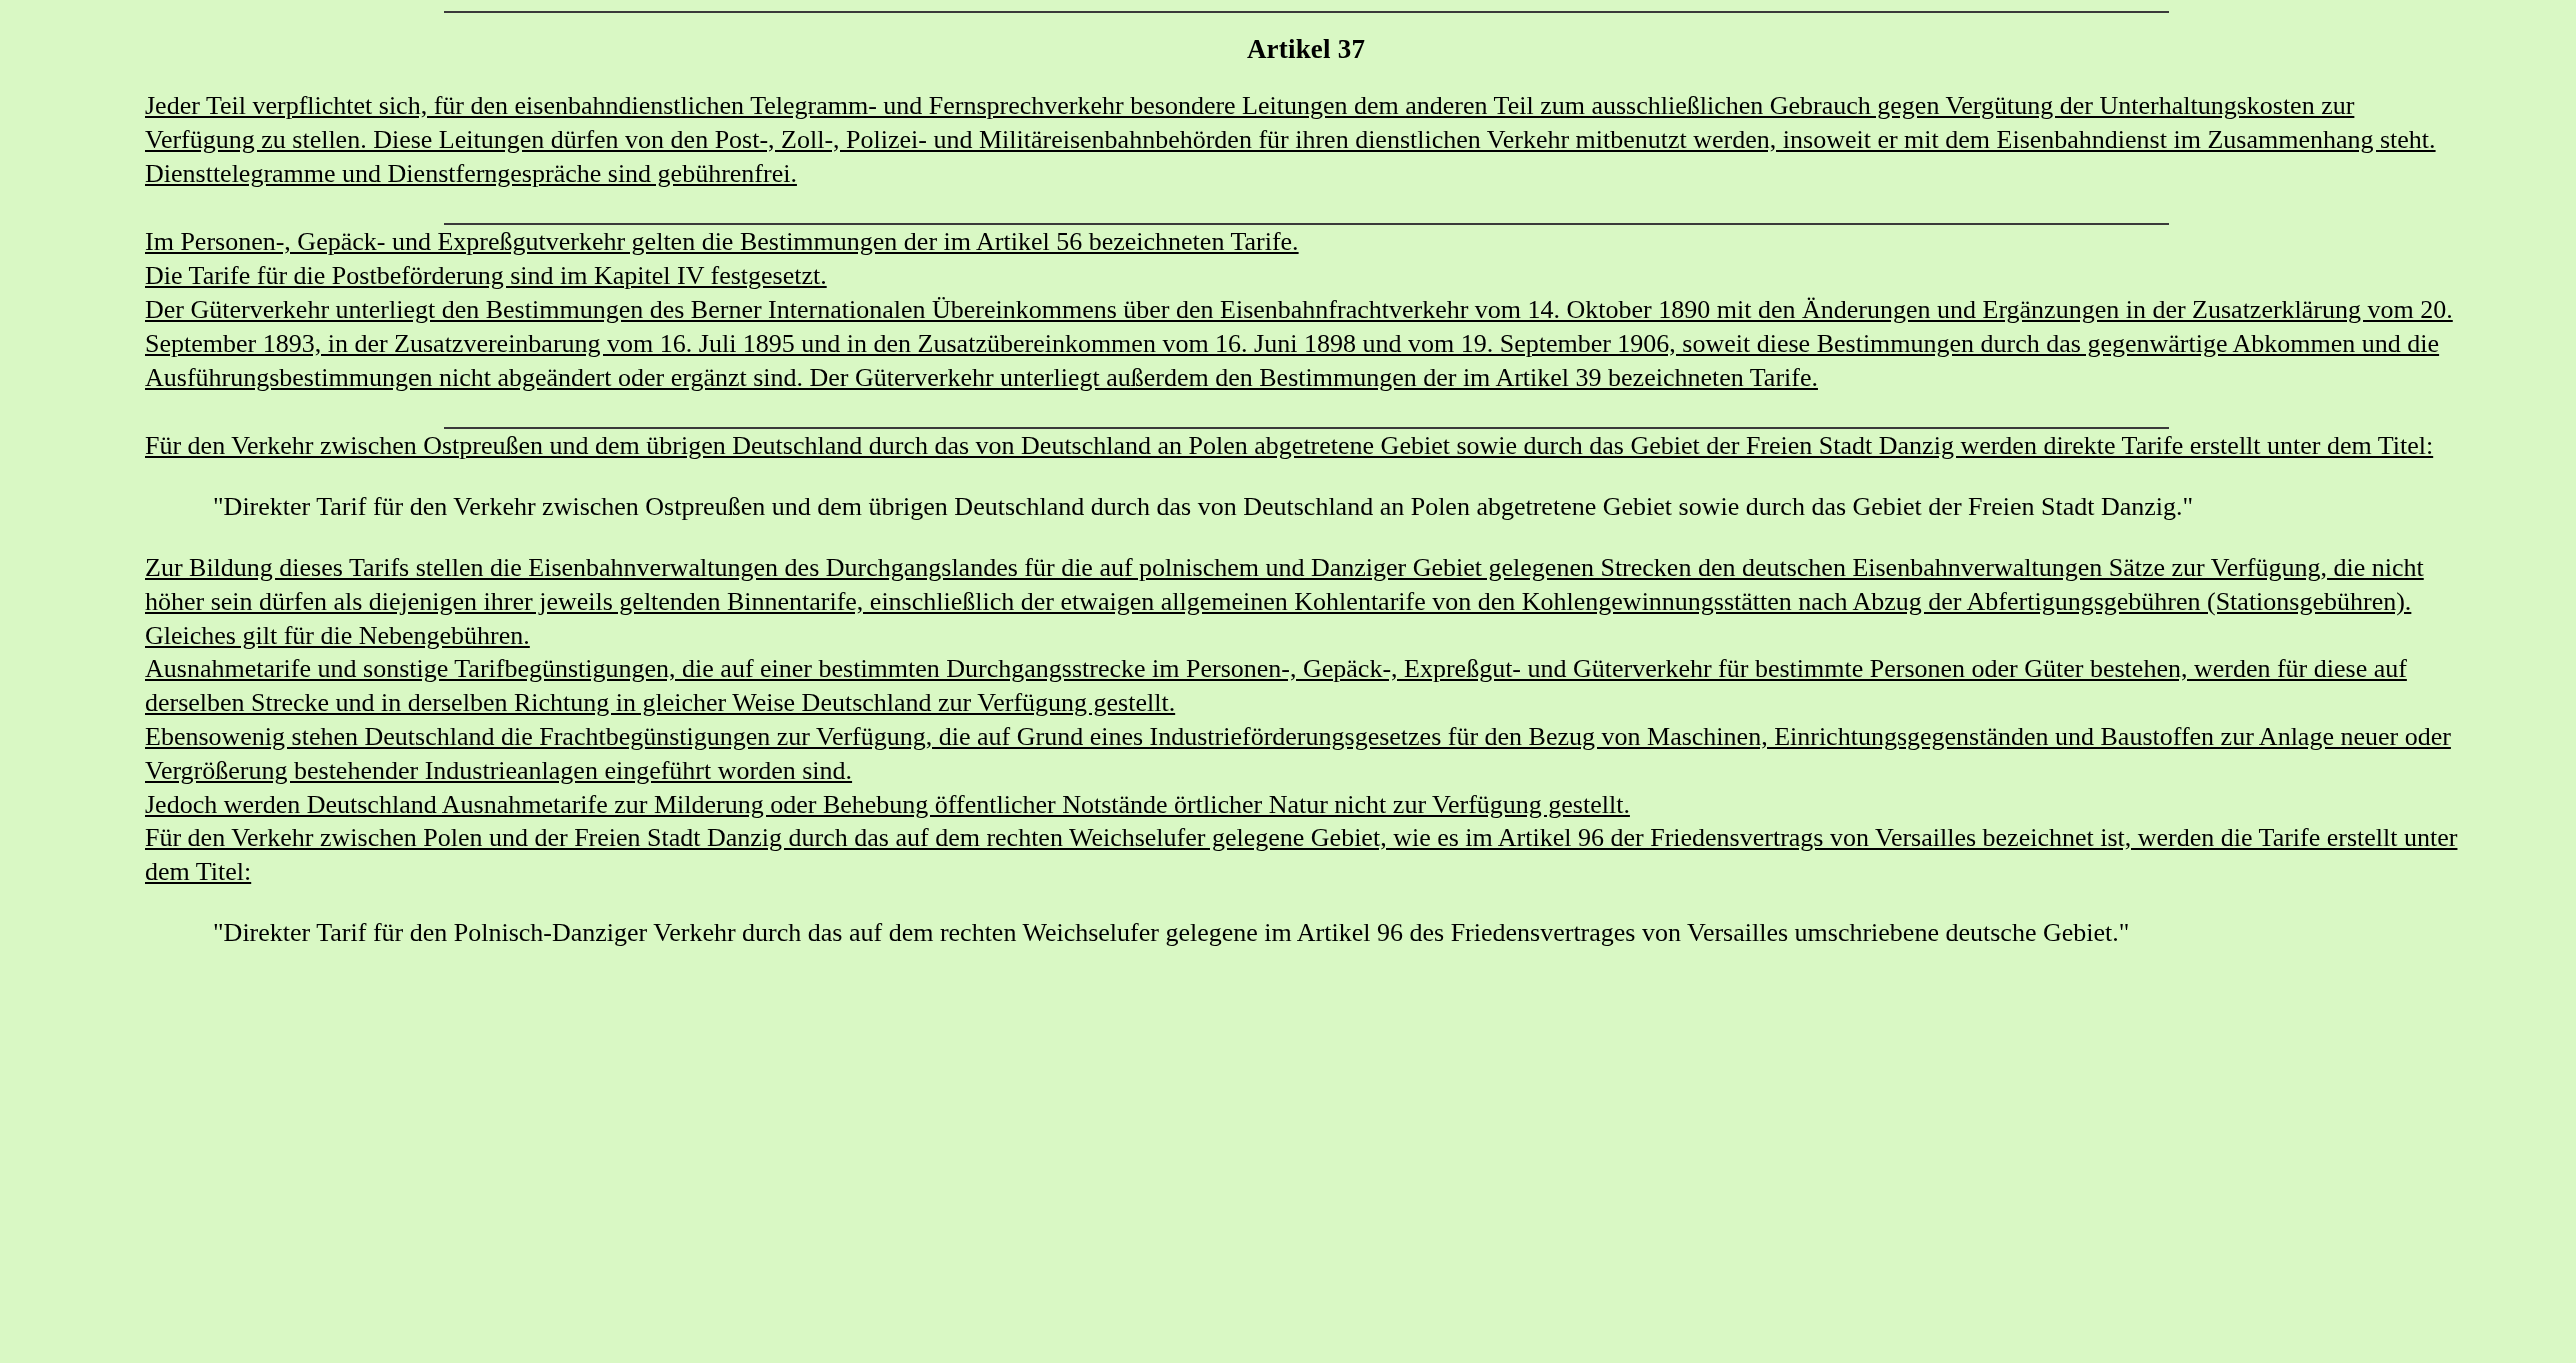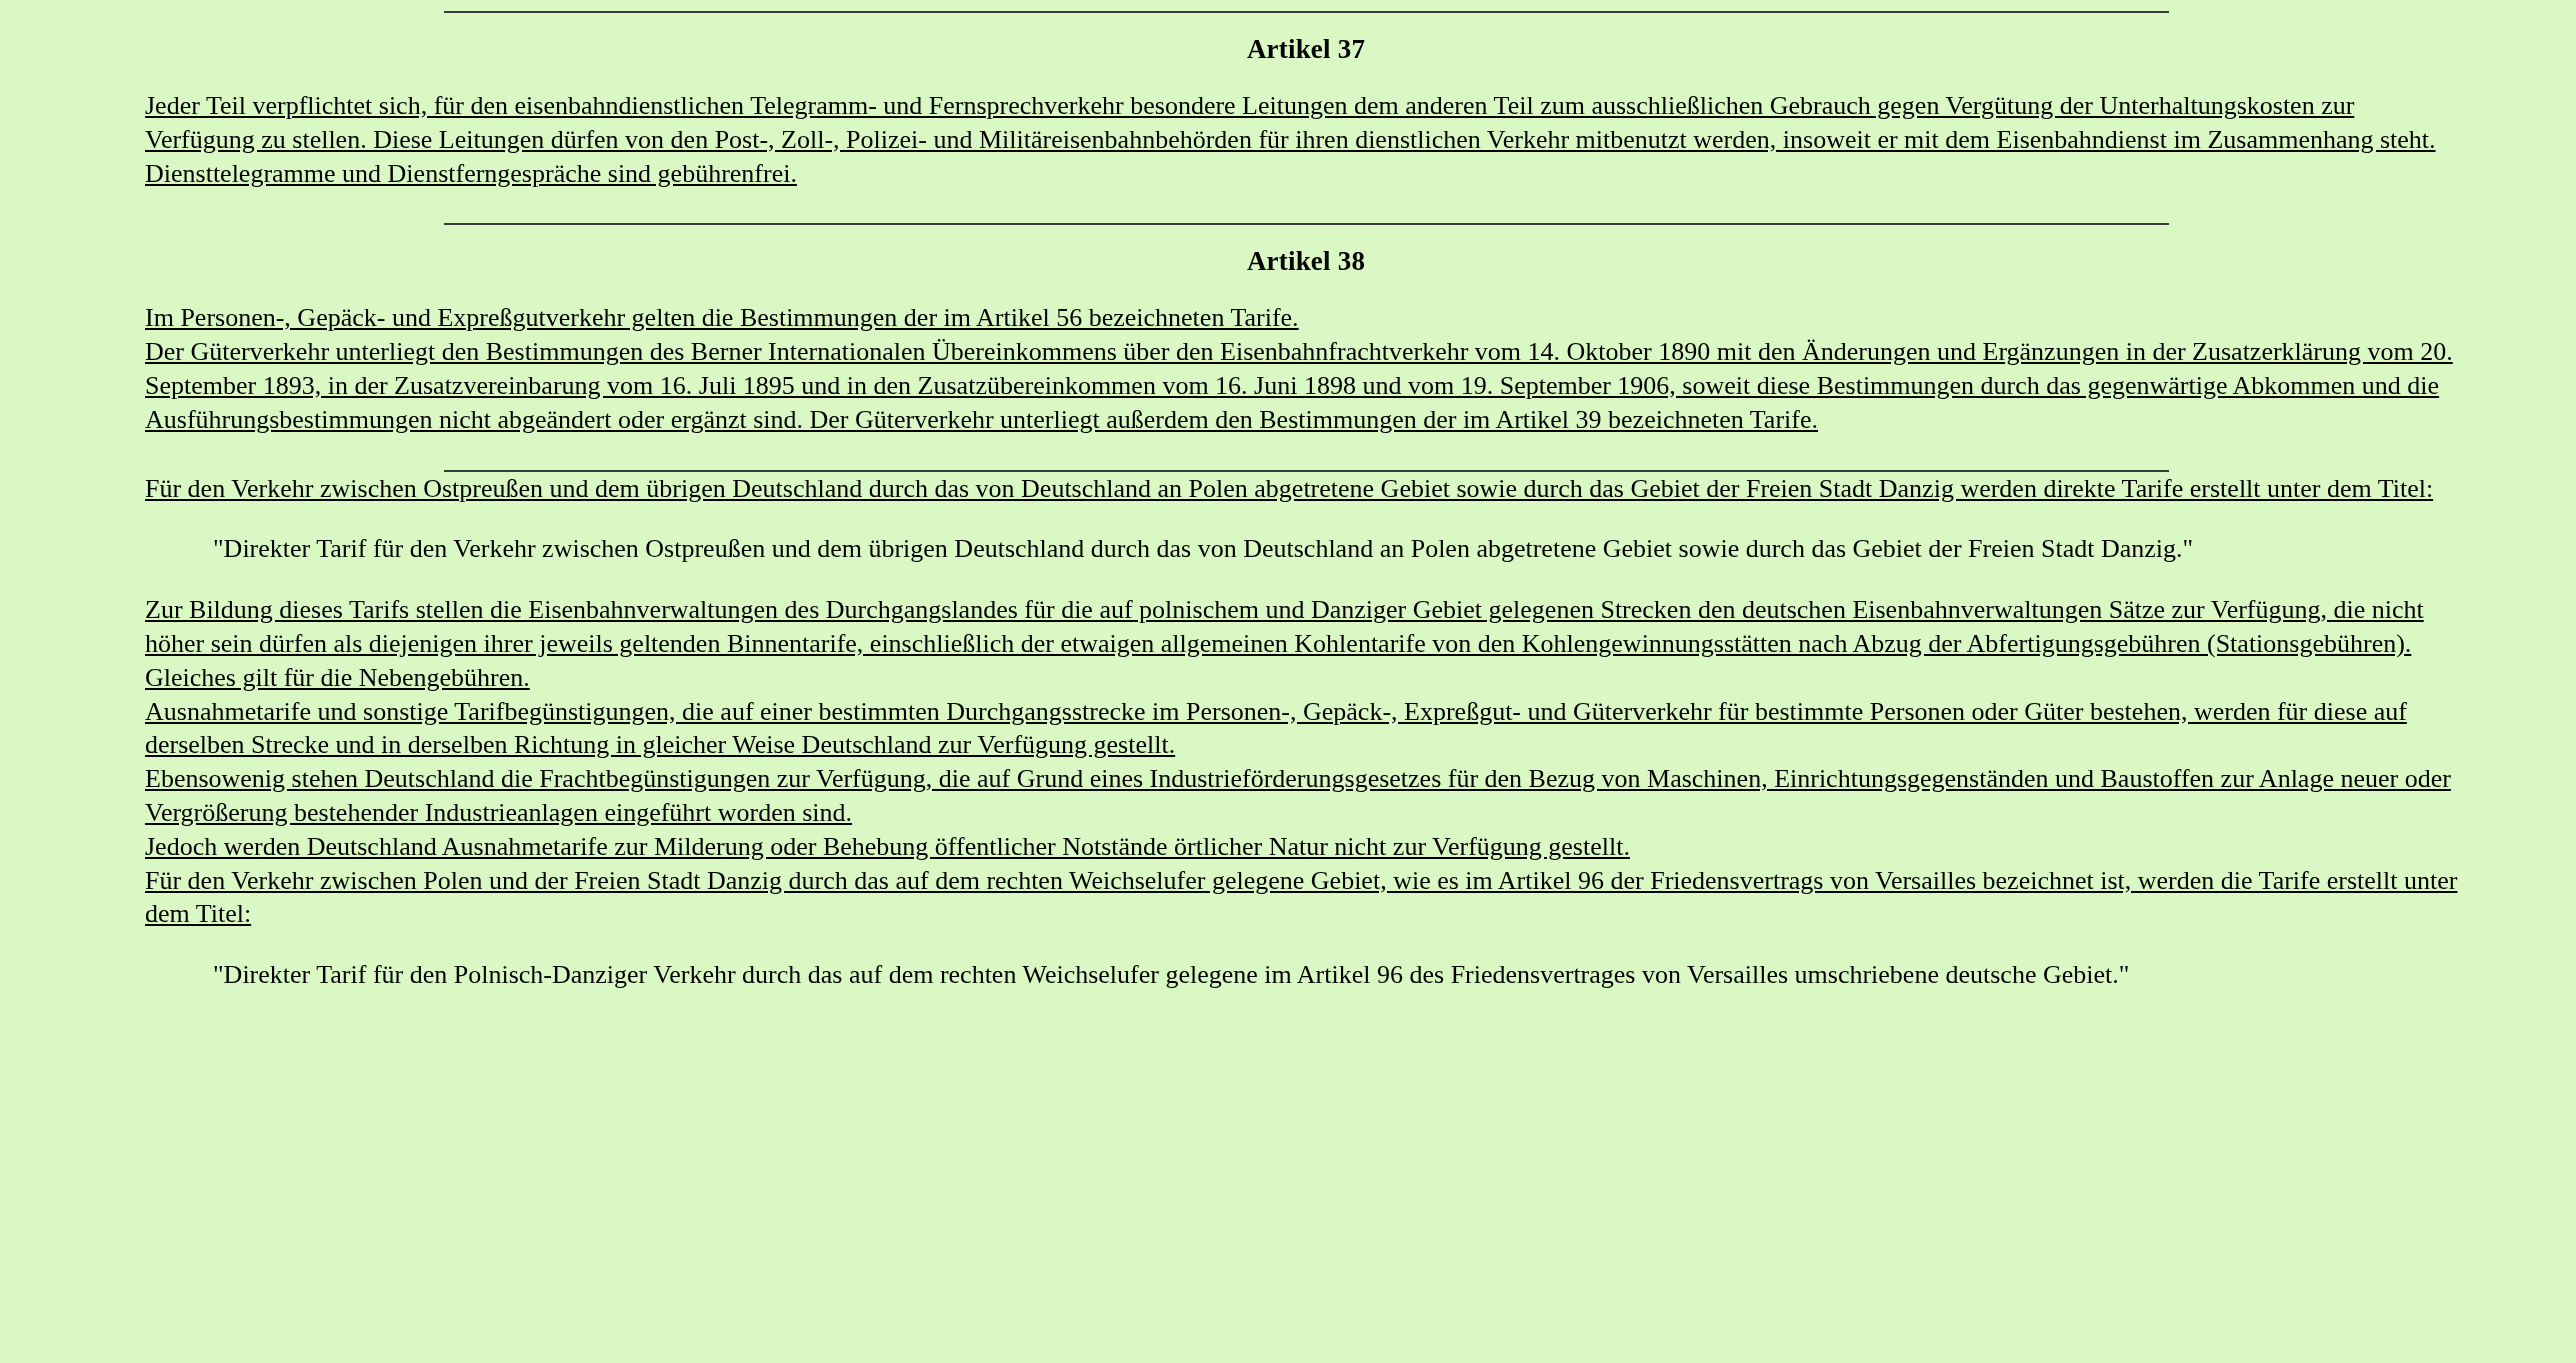--- a/index.html
+++ b/index.html
@@ -65,22 +65,22 @@
     <hr class="rule first-rule">
     <div class="article-heading">Artikel 37</div>
     <p class="para">Jeder Teil verpflichtet sich, für den eisenbahndienstlichen Telegramm- und Fernsprechverkehr besondere Leitungen dem anderen Teil zum ausschließlichen Gebrauch gegen Vergütung der Unterhaltungskosten zur Verfügung zu stellen. Diese Leitungen dürfen von den Post-, Zoll-, Polizei- und Militäreisenbahnbehörden für ihren dienstlichen Verkehr mitbenutzt werden, insoweit er mit dem Eisenbahndienst im Zusammenhang steht.</p>
     <p class="para">Diensttelegramme und Dienstferngespräche sind gebührenfrei.</p>
   </section>
 
   <div class="block-gap"></div>
 
   <section class="article-block">
     <hr class="rule">
-    <div class="article-heading">Artikel 38</div>
     <p class="para">Im Personen-, Gepäck- und Expreßgutverkehr gelten die Bestimmungen der im Artikel 56 bezeichneten Tarife.</p>
+    <p class="para">Die Tarife für die Postbeförderung sind im Kapitel IV festgesetzt.</p>
     <p class="para">Der Güterverkehr unterliegt den Bestimmungen des Berner Internationalen Übereinkommens über den Eisenbahnfrachtverkehr vom 14. Oktober 1890 mit den Änderungen und Ergänzungen in der Zusatzerklärung vom 20. September 1893, in der Zusatzvereinbarung vom 16. Juli 1895 und in den Zusatzübereinkommen vom 16. Juni 1898 und vom 19. September 1906, soweit diese Bestimmungen durch das gegenwärtige Abkommen und die Ausführungsbestimmungen nicht abgeändert oder ergänzt sind. Der Güterverkehr unterliegt außerdem den Bestimmungen der im Artikel 39 bezeichneten Tarife.</p>
   </section>
 
   <div class="block-gap"></div>
 
   <section class="article-block">
     <hr class="rule">
     <p class="para">Für den Verkehr zwischen Ostpreußen und dem übrigen Deutschland durch das von Deutschland an Polen abgetretene Gebiet sowie durch das Gebiet der Freien Stadt Danzig werden direkte Tarife erstellt unter dem Titel:</p>
     <p class="quote">"Direkter Tarif für den Verkehr zwischen Ostpreußen und dem übrigen Deutschland durch das von Deutschland an Polen abgetretene Gebiet sowie durch das Gebiet der Freien Stadt Danzig."</p>
     <p class="para">Zur Bildung  dieses Tarifs stellen die Eisenbahnverwaltungen des Durchgangslandes für die auf polnischem und Danziger Gebiet gelegenen Strecken den deutschen Eisenbahnverwaltungen Sätze zur Verfügung, die nicht höher sein dürfen als diejenigen ihrer jeweils geltenden Binnentarife, einschließlich der etwaigen allgemeinen Kohlentarife von den Kohlengewinnungsstätten nach Abzug der Abfertigungsgebühren (Stationsgebühren). Gleiches gilt für die Nebengebühren.</p>

